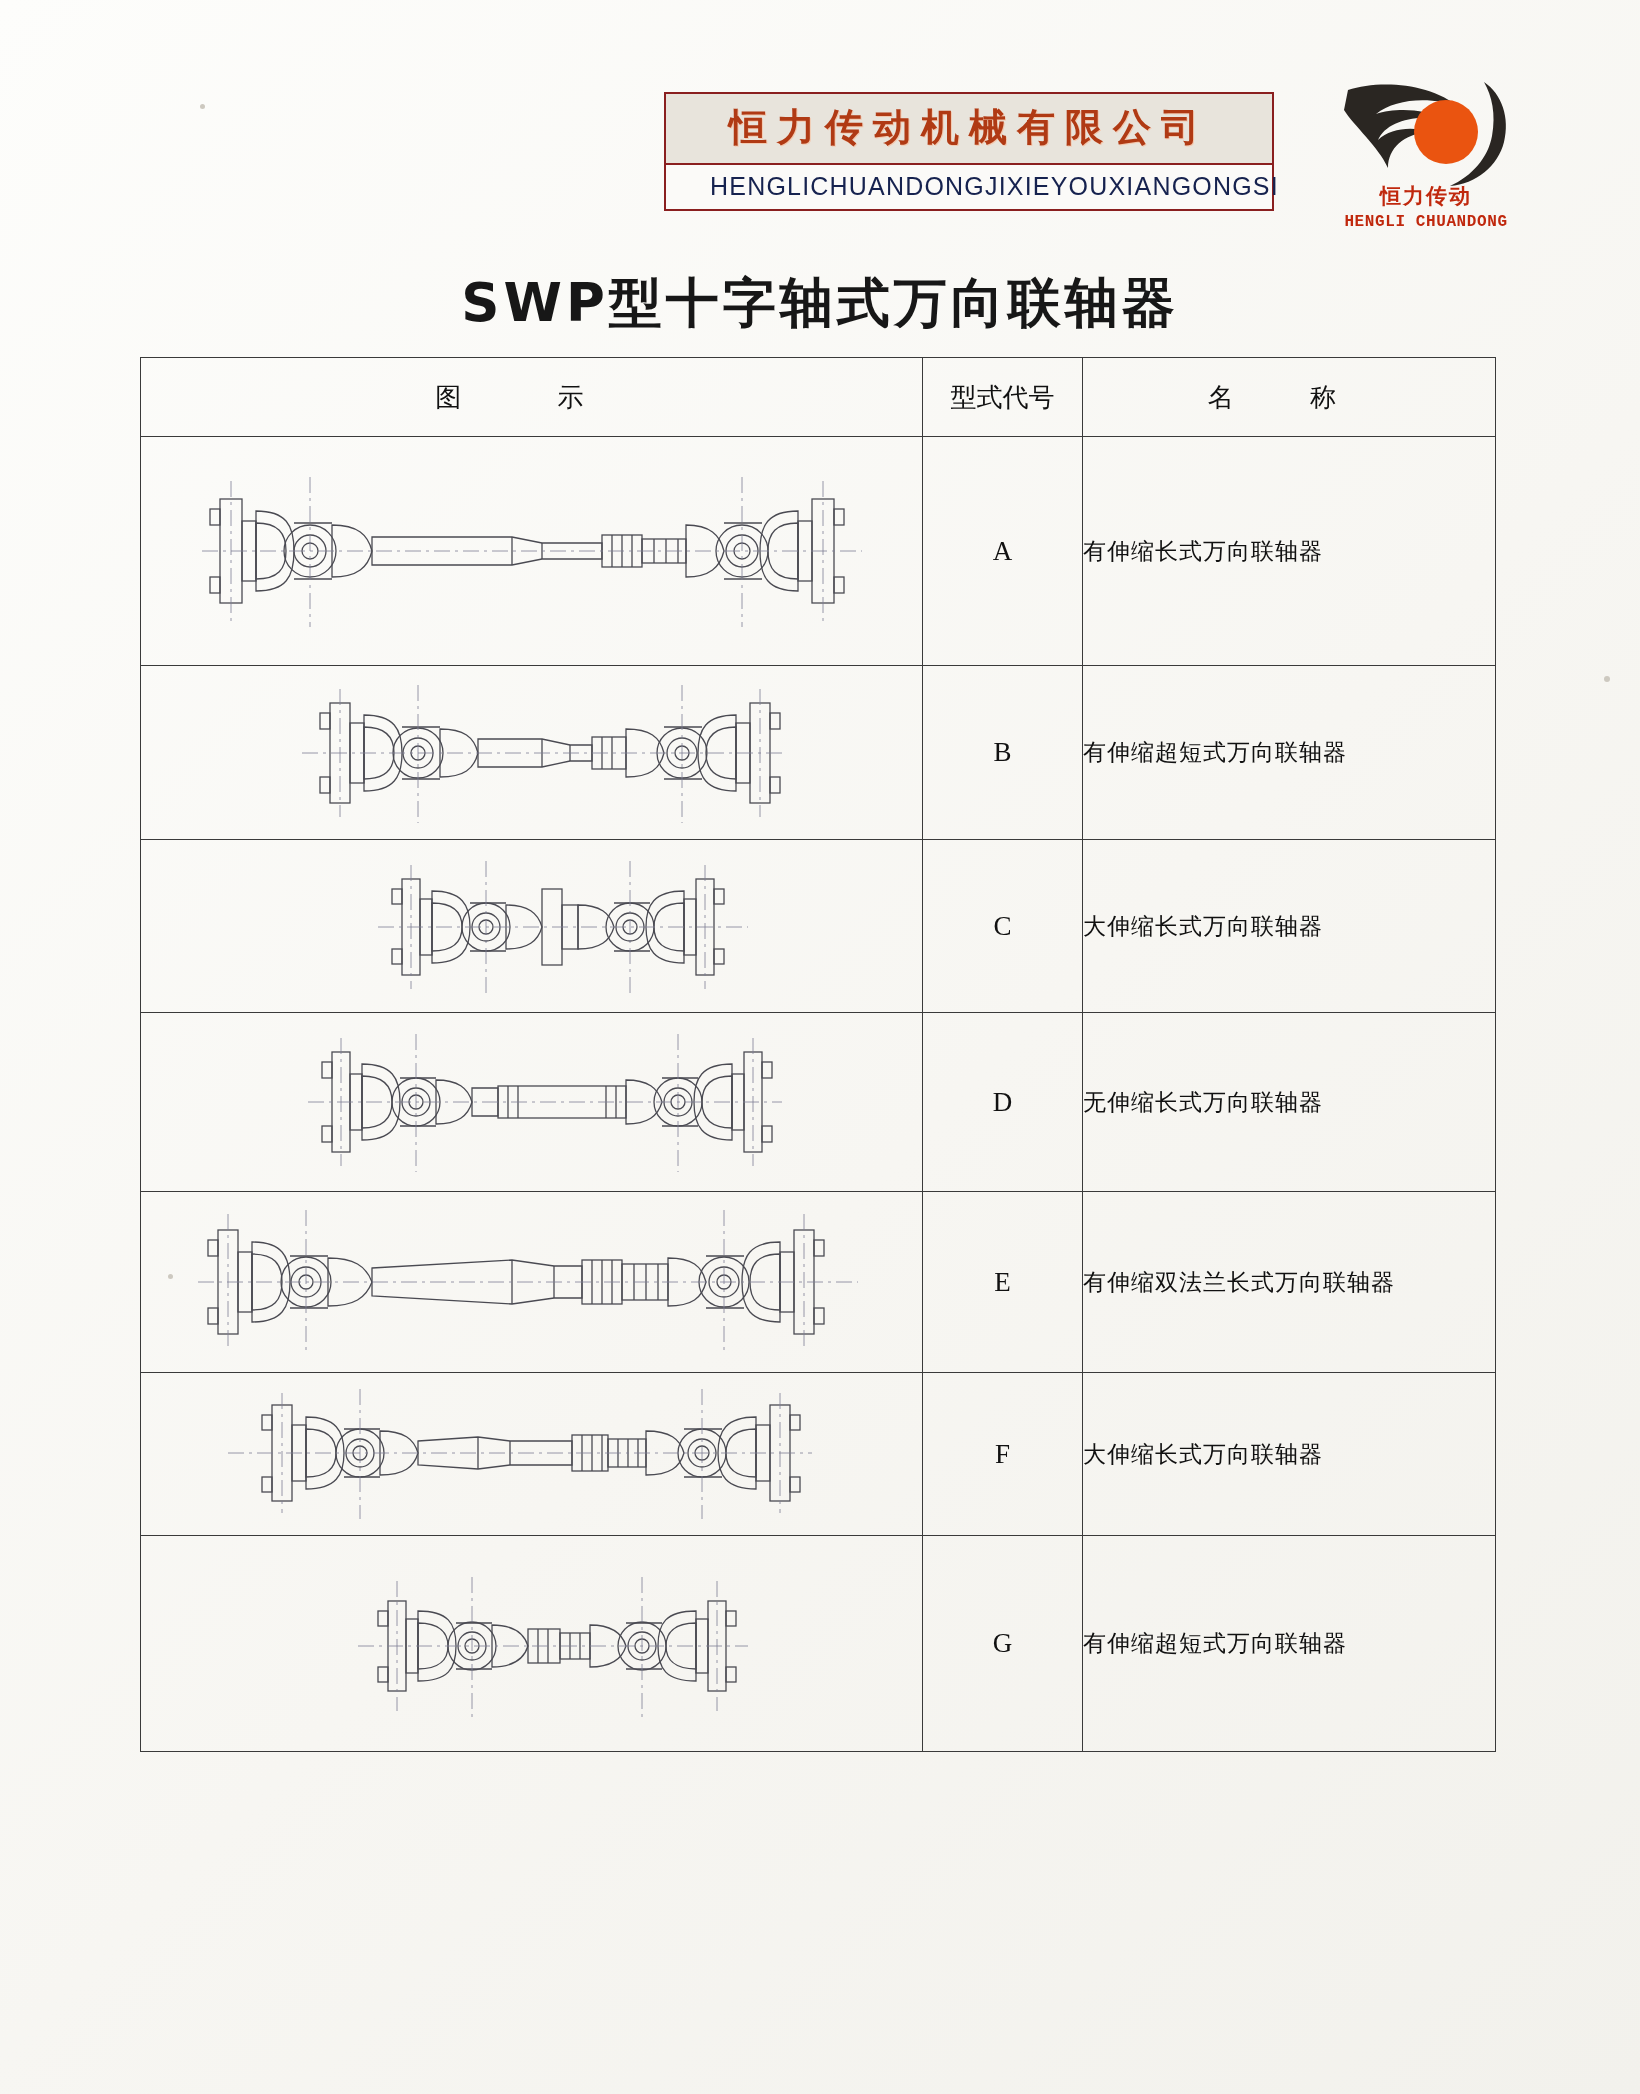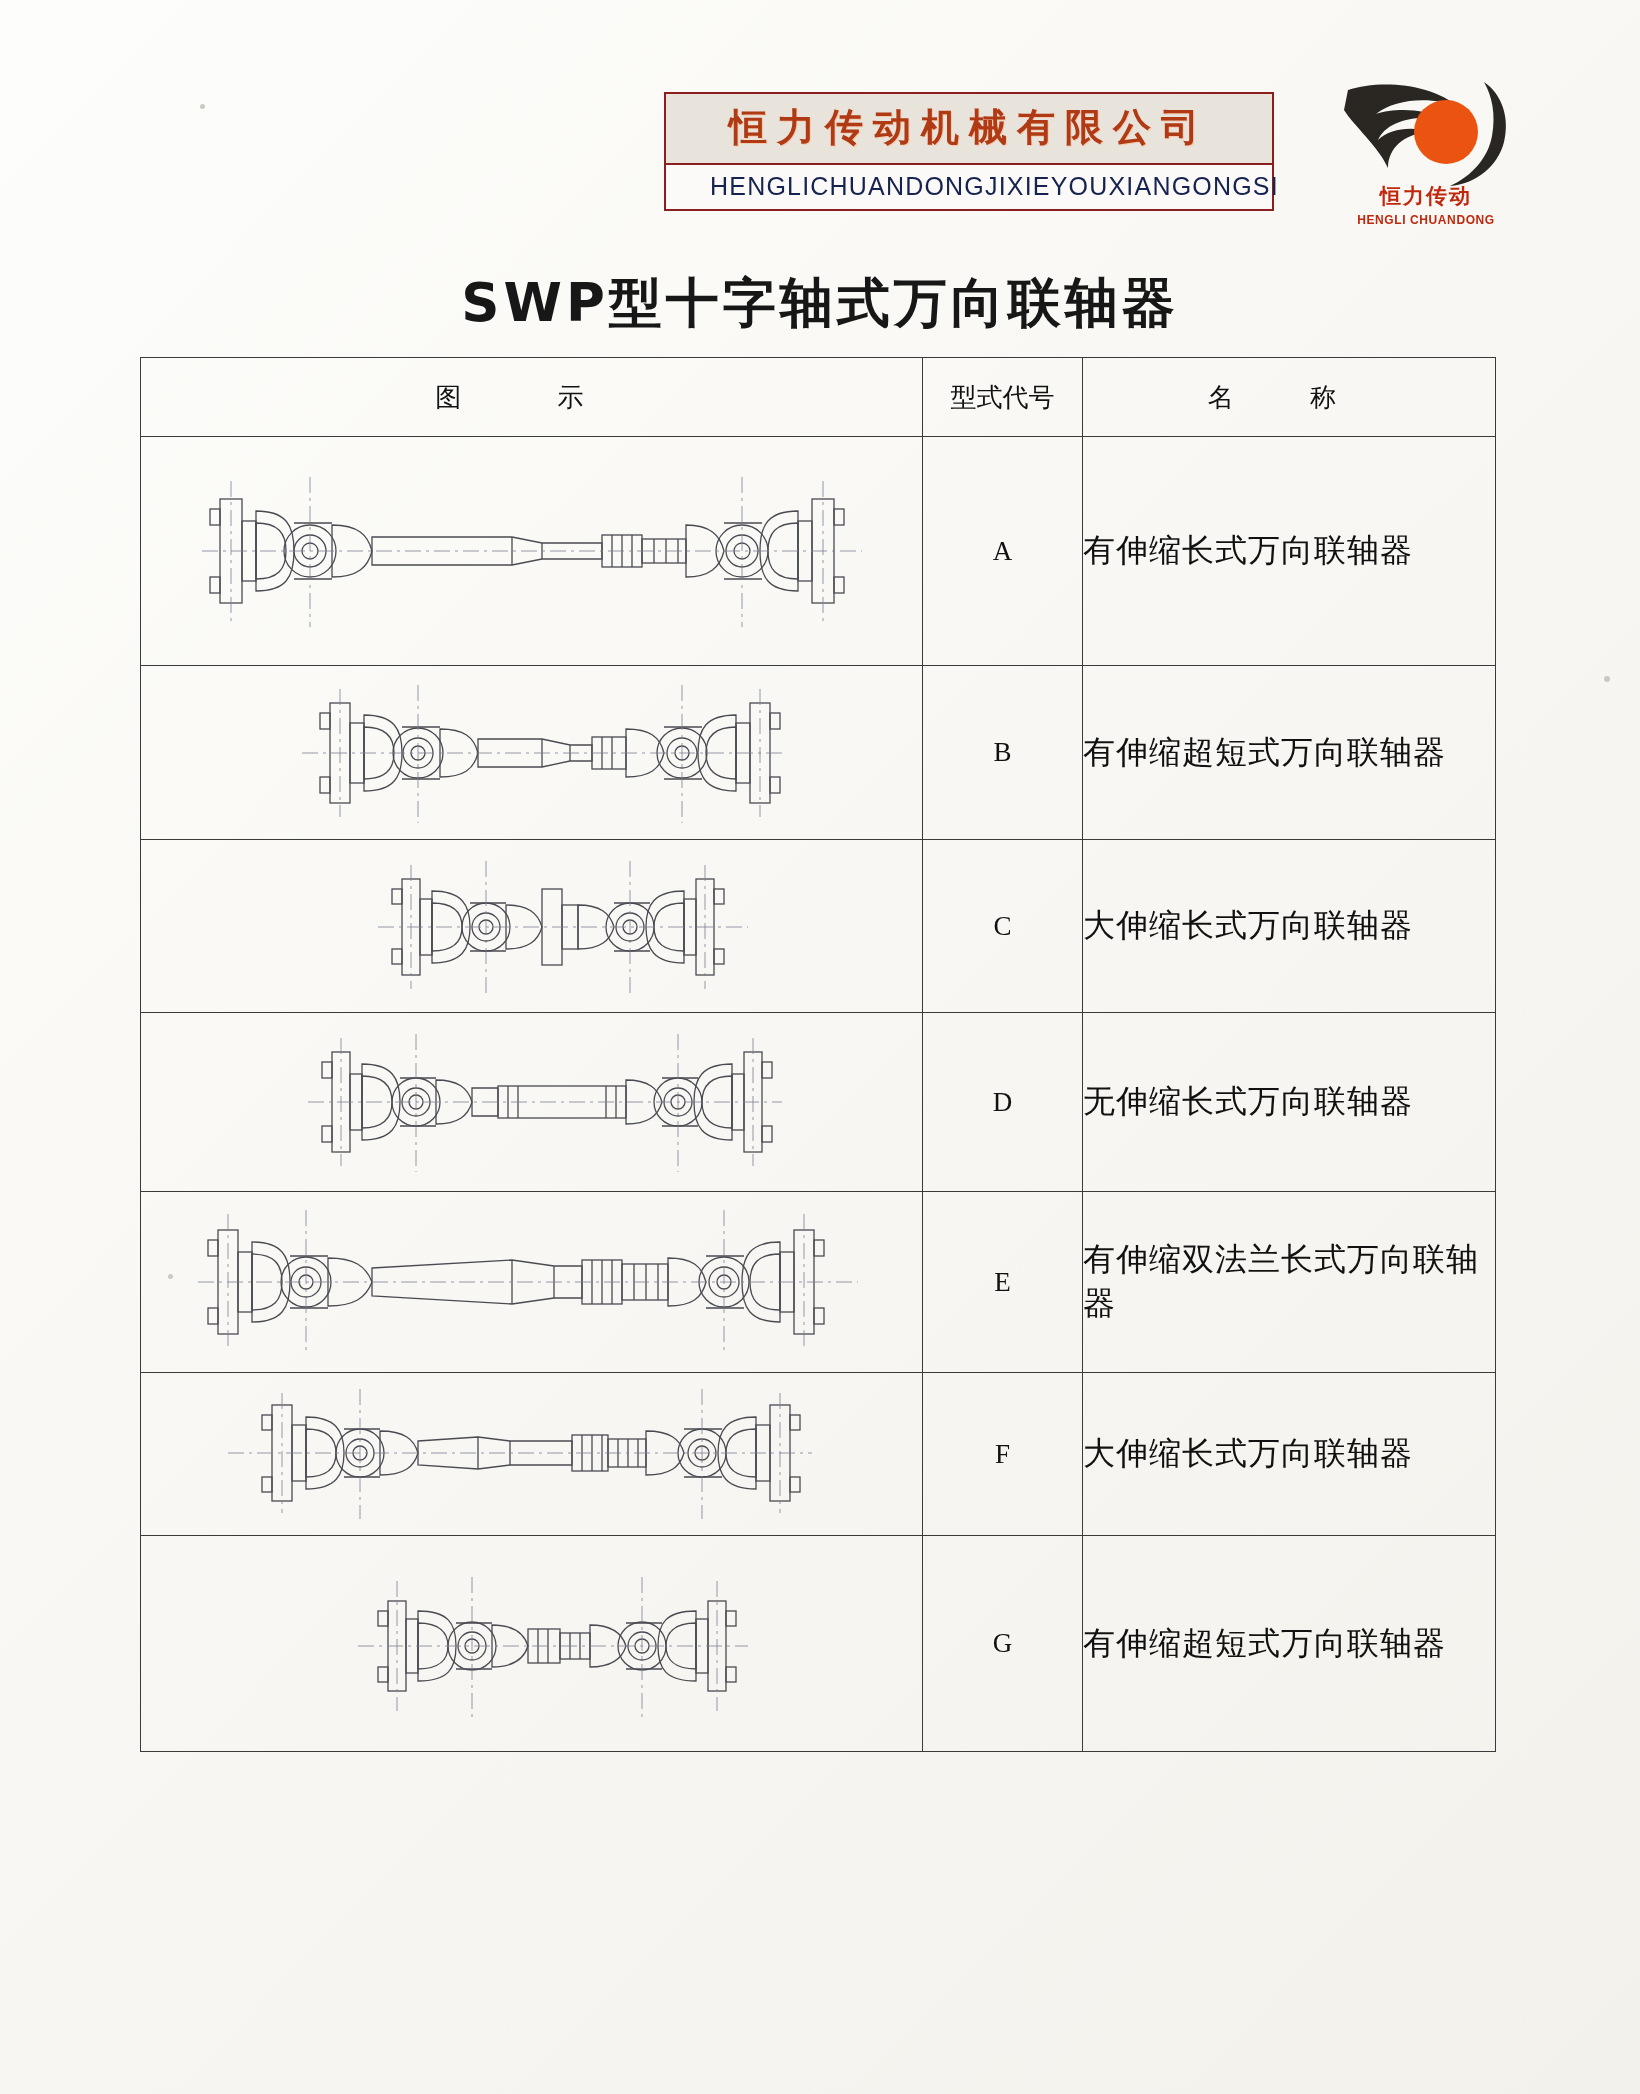--- a/index.html
+++ b/index.html
@@ -77,22 +77,22 @@
   }
   .logo-cn {
     font-family: Liberation Serif, serif;
     font-size: 21px;
     font-weight: bold;
     color: #c0280d;
     letter-spacing: 2px;
     margin-top: -10px;
   }
   .logo-en {
-    font-family: Liberation Sans, sans-serif;
-    font-size: 12px;
+    font-family: Liberation Mono, monospace;
+    font-size: 16px;
     font-weight: bold;
     color: #c0280d;
     letter-spacing: 0.6px;
     margin-top: 3px;
   }
 
   .doc-title {
     position: absolute;
     top: 268px;
     left: 0;
@@ -134,21 +134,21 @@
   .hdr-spaced2 { letter-spacing: 34px; padding-left: 34px; }
 
   .code-cell {
     text-align: center;
     font-family: "Liberation Serif", serif;
     font-size: 27px;
     color: #111;
   }
   .name-cell {
     font-family: "DejaVu Sans", sans-serif;
-    font-size: 32px;
+    font-size: 23px;
     color: #111;
     padding-left: 30px;
     letter-spacing: 1px;
   }
   .fig-cell {
     text-align: center;
     vertical-align: middle;
   }
   .fig-cell svg { display: block; margin: 0 auto; }
 

